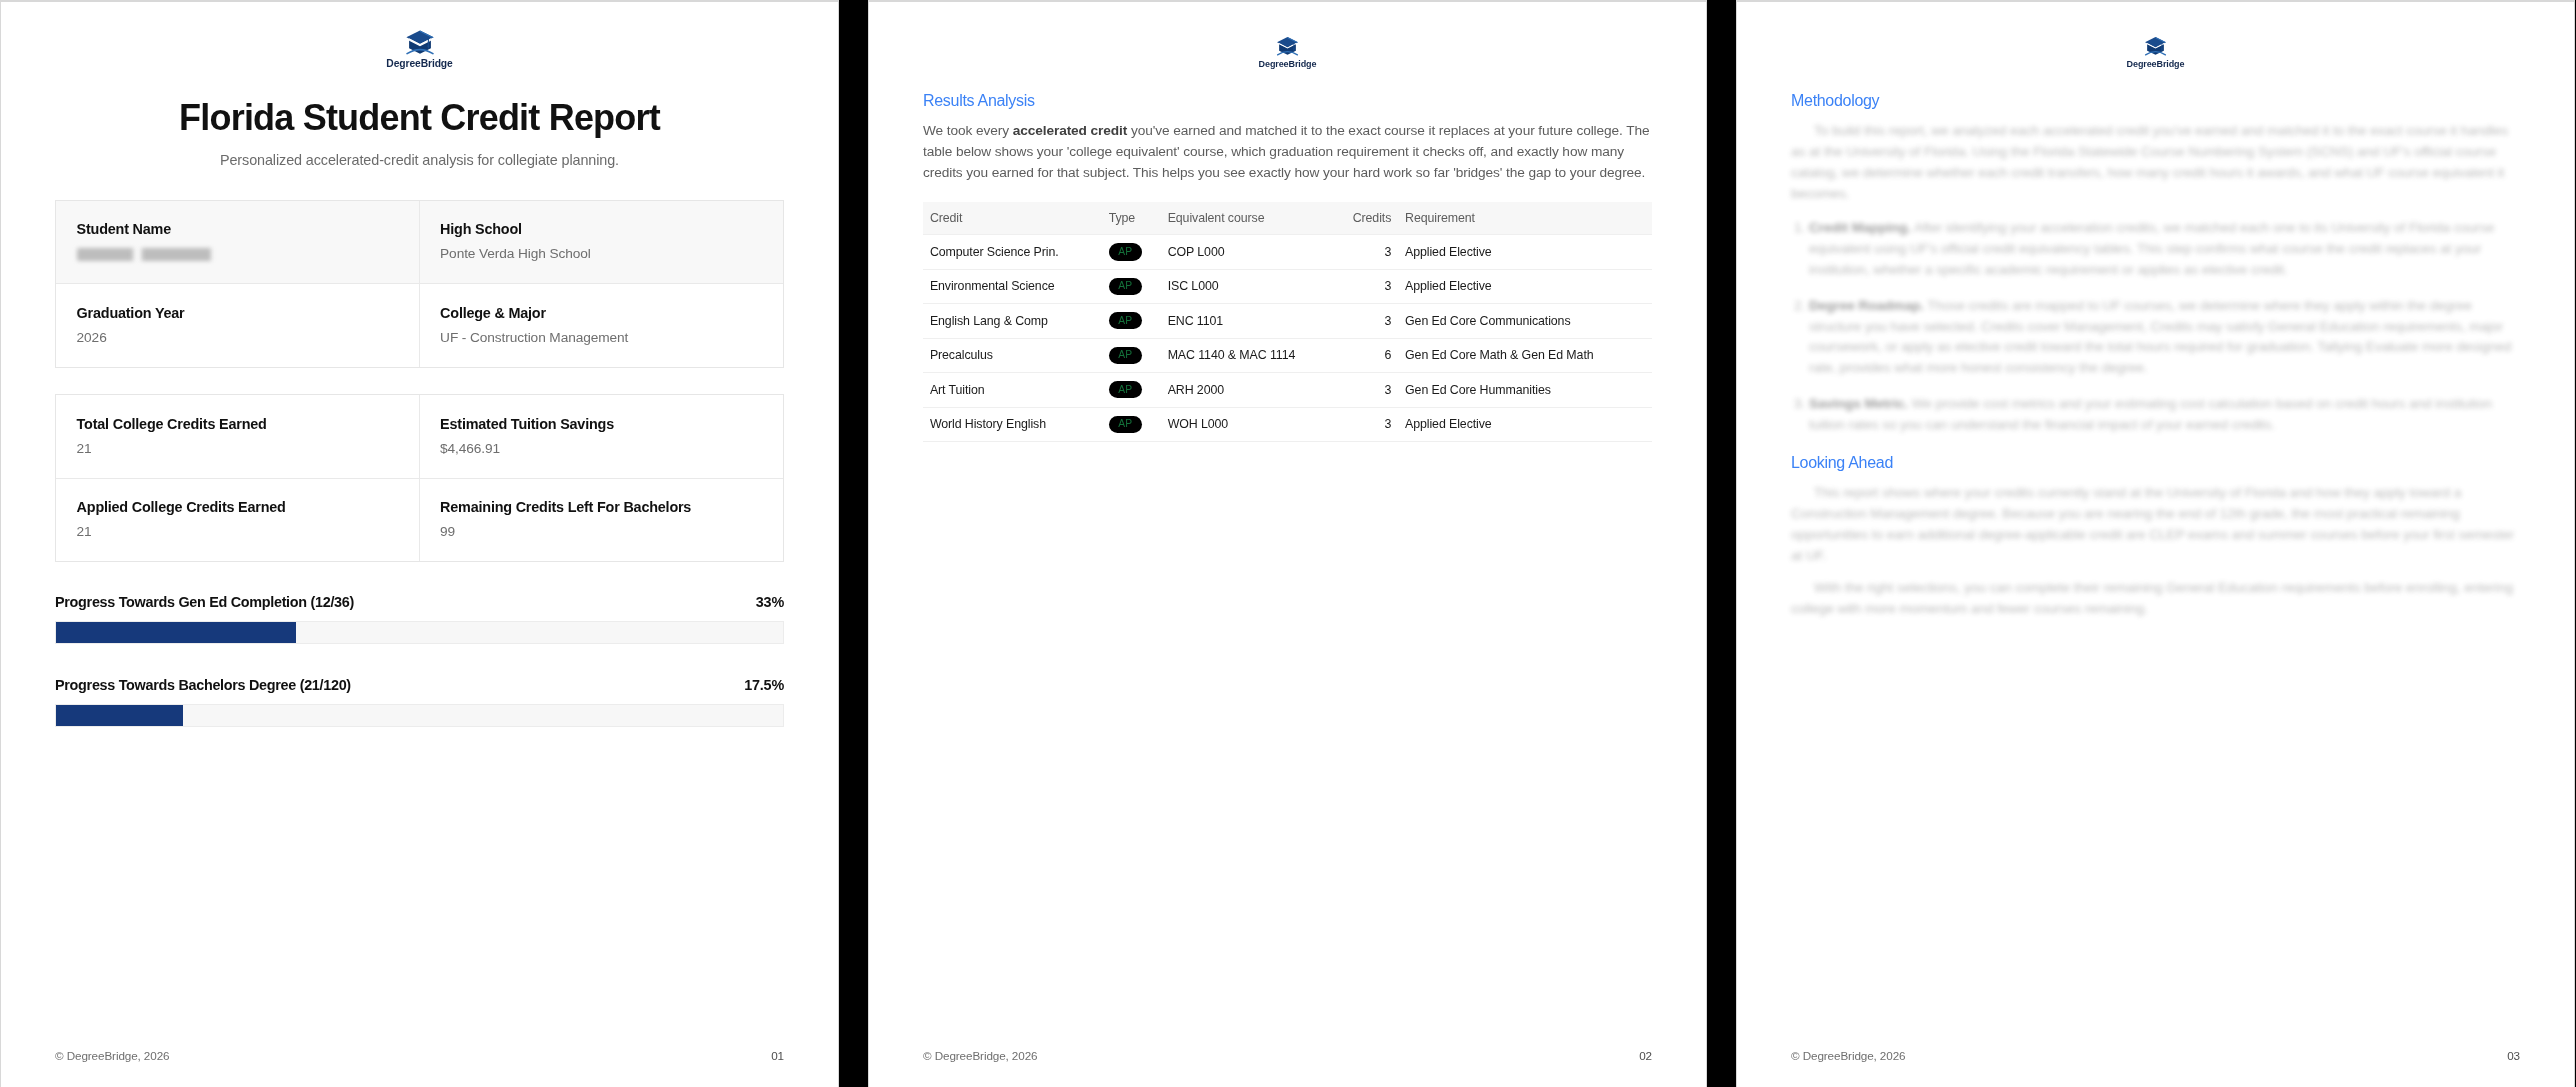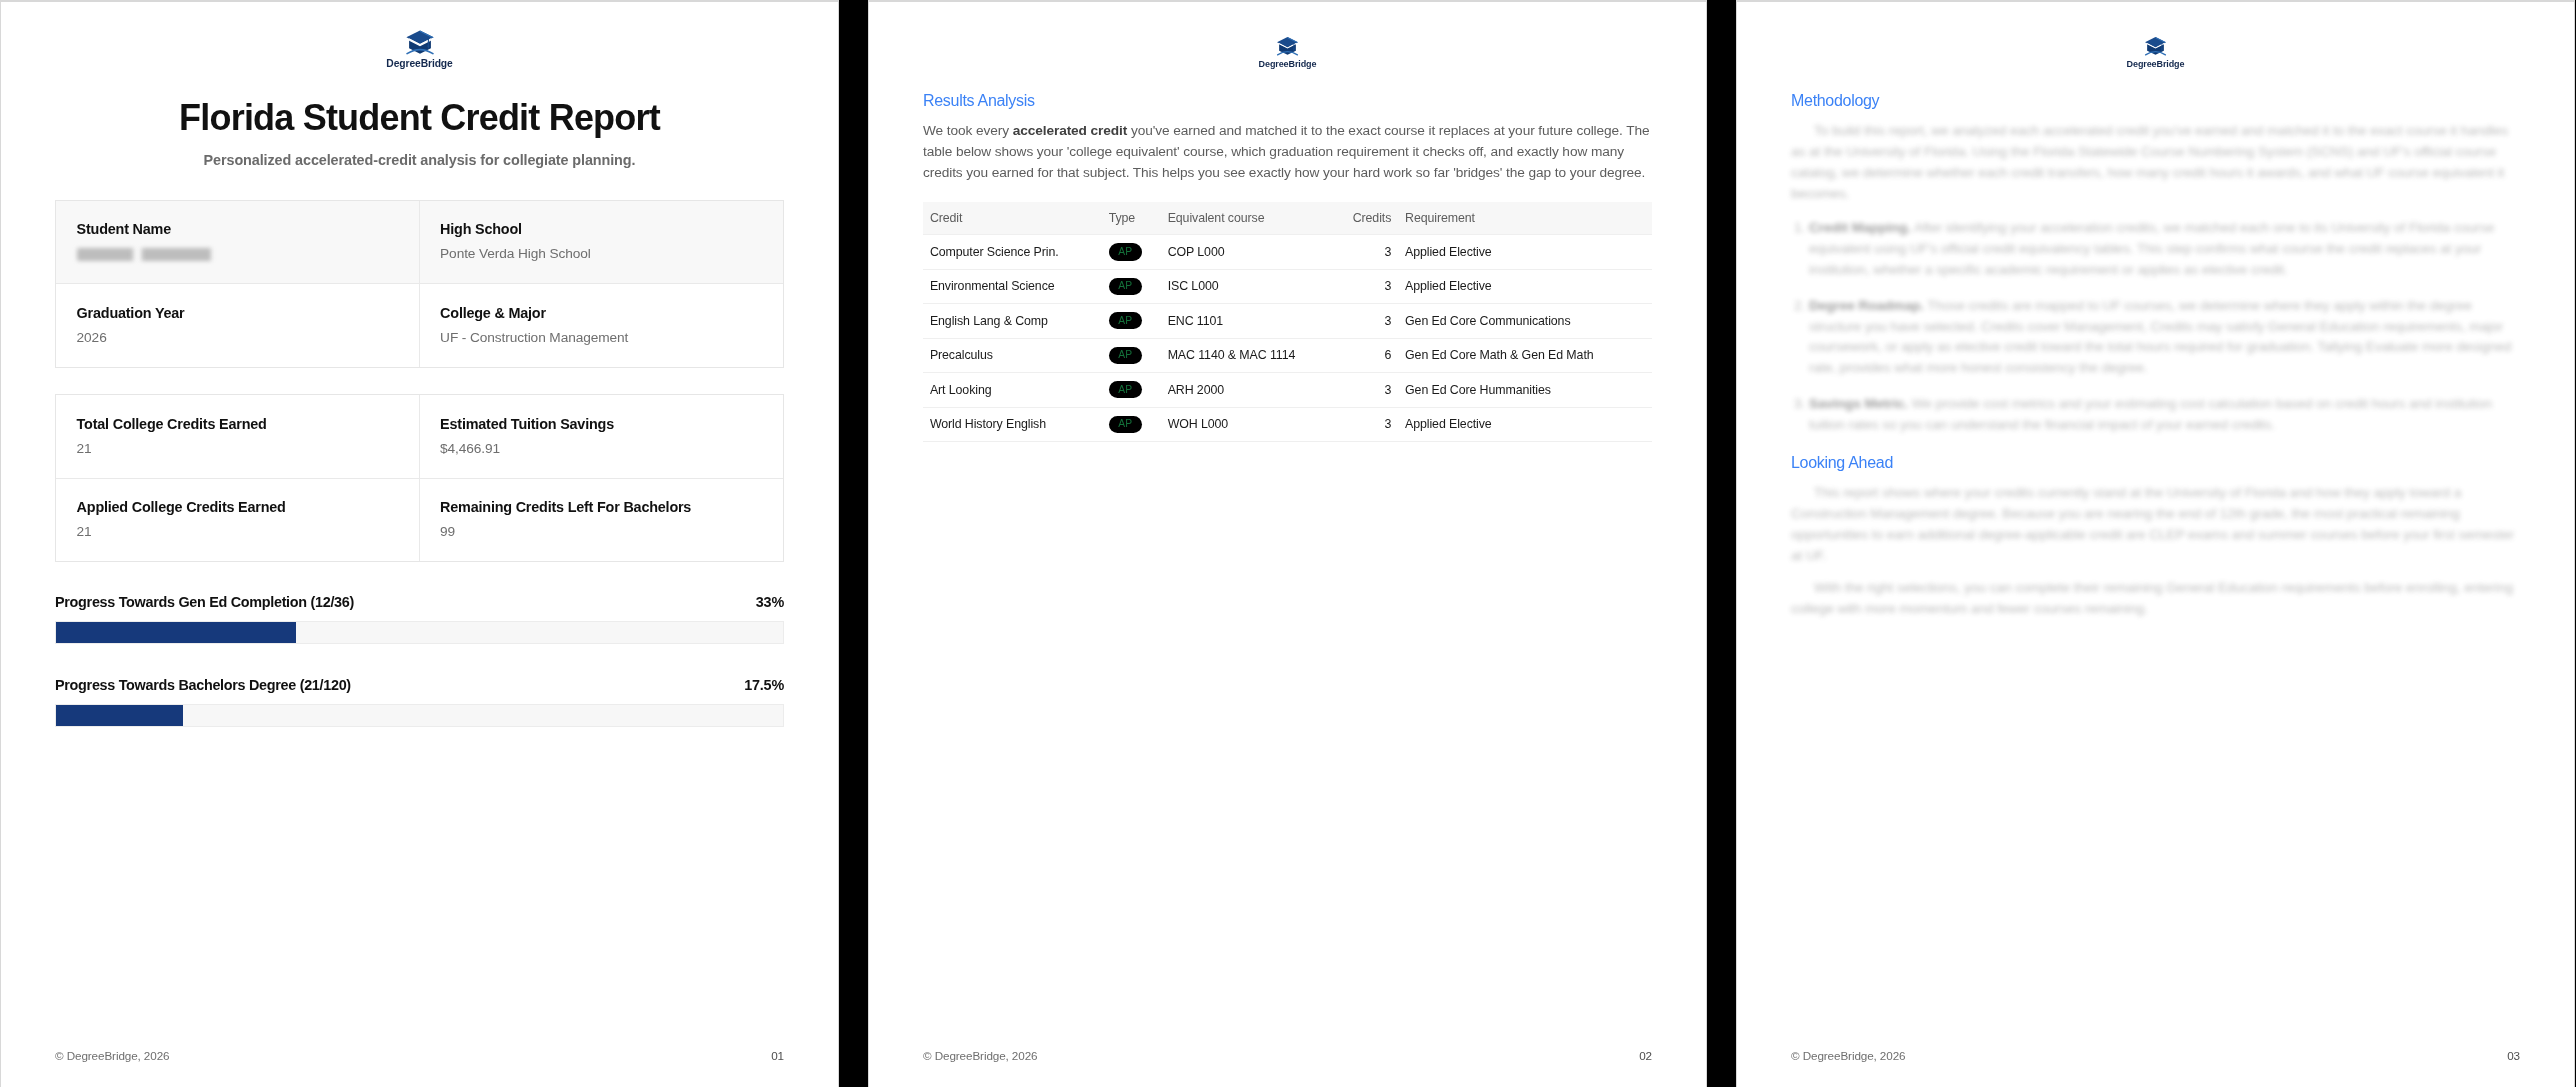--- a/index.html
+++ b/index.html
@@ -70,21 +70,20 @@
     letter-spacing: -0.8px;
     margin-top: 30px;
     line-height: 1.08;
   }
   .report-sub {
     font-size: 14.4px;
     color: #6b6b6b;
     text-align: center;
     margin-top: 13.7px;
     letter-spacing: -0.1px;
-    font-weight: bold;
   }
 
   
   .grid-block { margin-top: 32px; }
   .grid-2 {
     display: grid;
     grid-template-columns: 1fr 1fr;
     border: 0.7px solid #e6e6e6;
   }
   .cell {
@@ -402,21 +401,21 @@
             <td>Gen Ed Core Communications</td>
           </tr>
           <tr>
             <td>Precalculus</td>
             <td><span class="badge-ap">AP</span></td>
             <td>MAC 1140 &amp; MAC 1114</td>
             <td class="col-credits">6</td>
             <td>Gen Ed Core Math &amp; Gen Ed Math</td>
           </tr>
           <tr>
-            <td>Art Looking</td>
+            <td>Art Tuition</td>
             <td><span class="badge-ap">AP</span></td>
             <td>ARH 2000</td>
             <td class="col-credits">3</td>
             <td>Gen Ed Core Hummanities</td>
           </tr>
           <tr>
             <td>World History English</td>
             <td><span class="badge-ap">AP</span></td>
             <td>WOH L000</td>
             <td class="col-credits">3</td>

